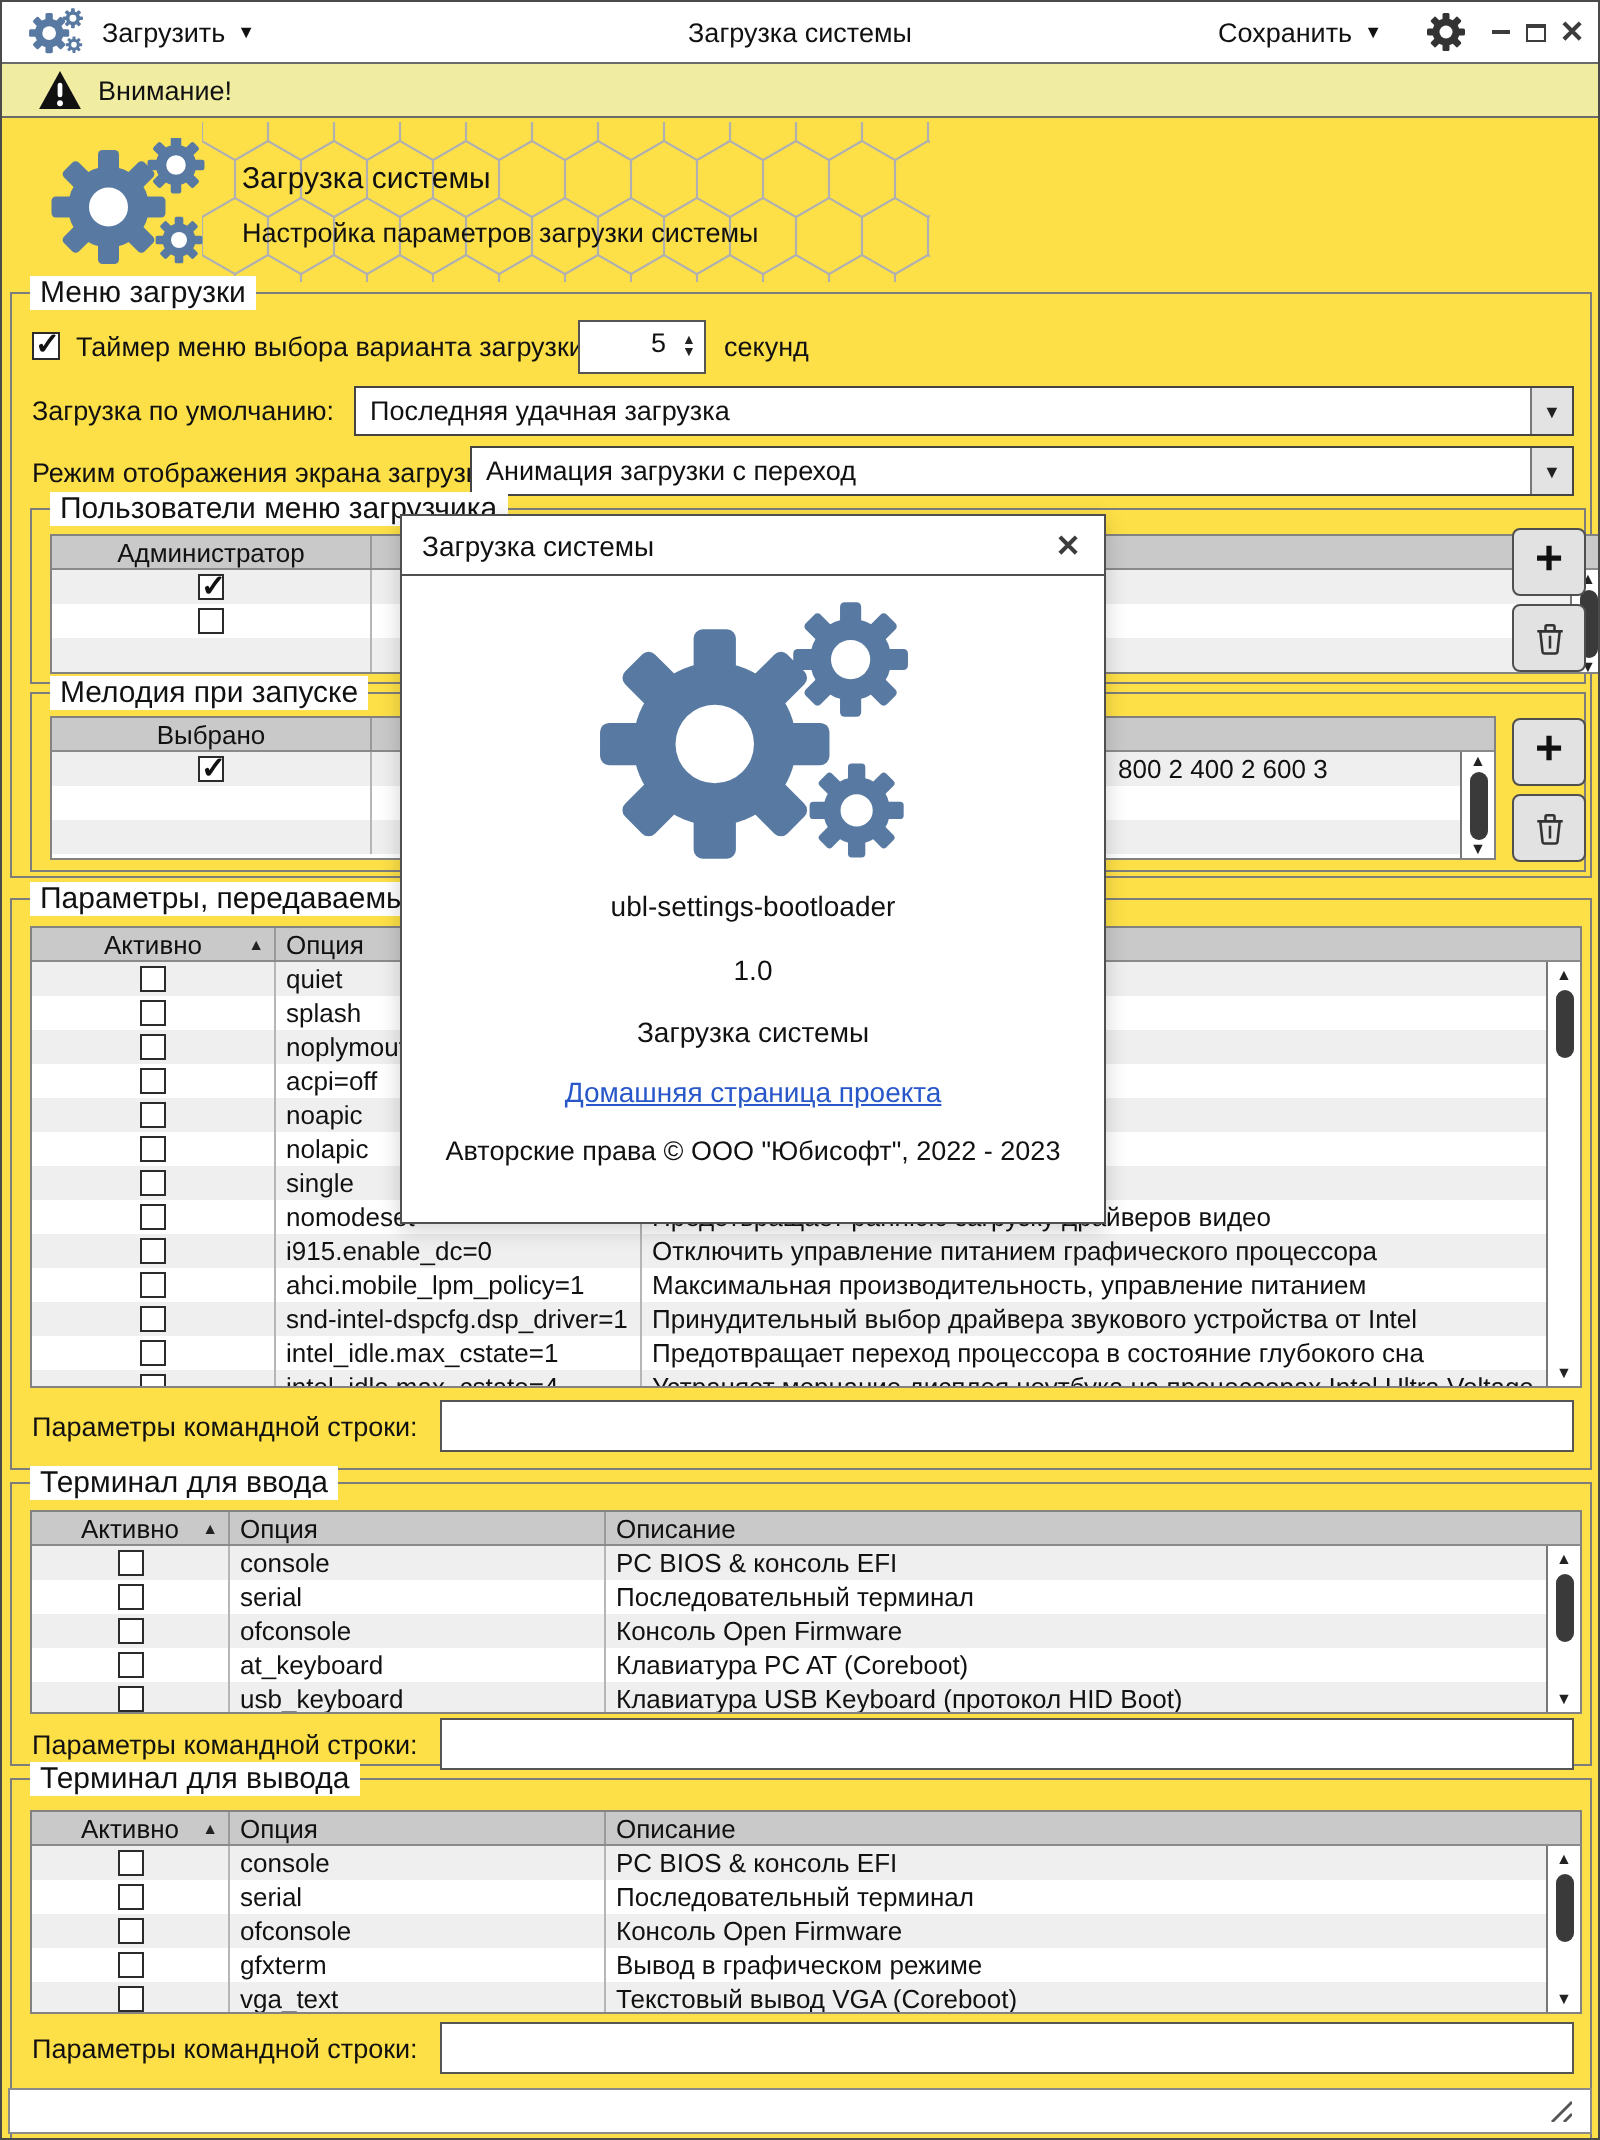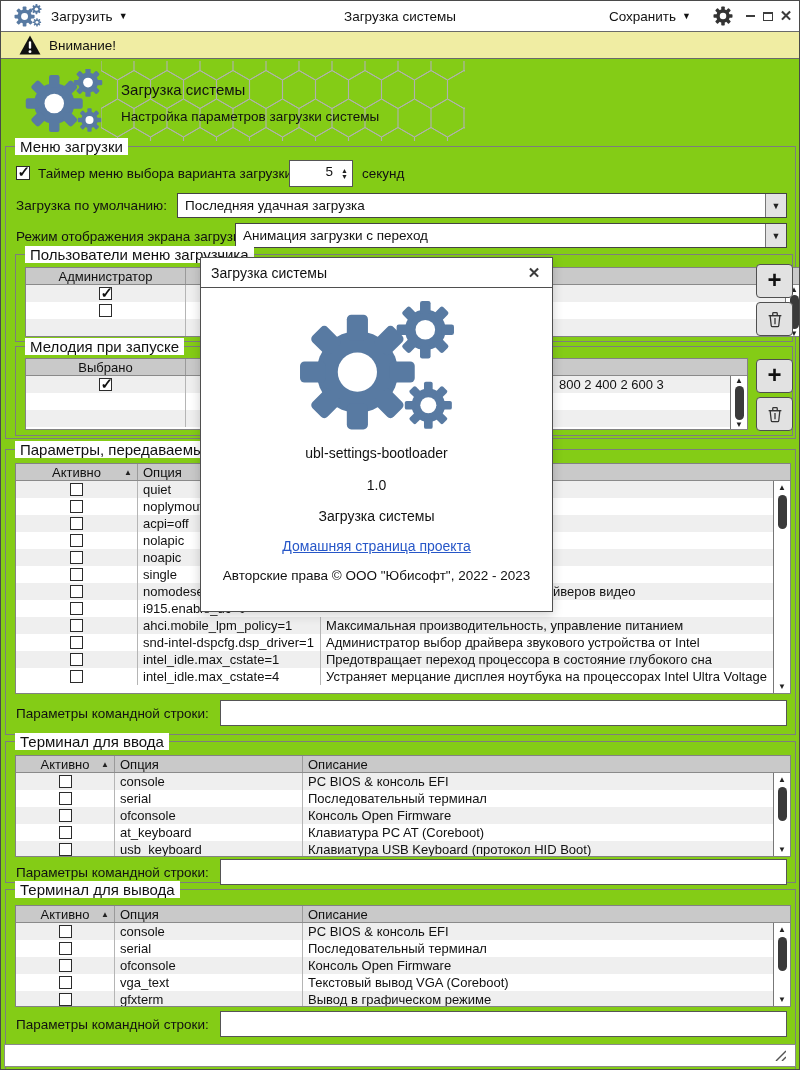--- a/index.html
+++ b/index.html
@@ -1,17 +1,17 @@
 <!DOCTYPE html>
 <html><head>
 <meta charset="utf-8">
 <style>
   html,body{margin:0;padding:0;background:#888;}
   *{box-sizing:border-box;}
-  .win{position:relative;width:800px;height:1070px;background:#84cc16;border:1px solid #4a4a4a;
+  .win{position:relative;width:800px;height:1070px;background:#fde047;border:1px solid #4a4a4a;
        font-family:"Liberation Sans",sans-serif;font-size:13.5px;color:#111;overflow:hidden;}
   
   .menubar{position:absolute;left:0;top:0;width:100%;height:30px;background:#fff;display:flex;align-items:center;}
   .app-icon{position:absolute;left:13px;top:3px;width:28px;height:24px;color:#587aa2;}
   .menu-item{position:absolute;left:50px;top:0;height:30px;display:flex;align-items:center;gap:6px;cursor:default;}
   .menu-item.save{left:auto;right:108px;}
   .win-title{position:absolute;left:0;right:0;top:0;height:30px;display:flex;align-items:center;justify-content:center;pointer-events:none;}
   .caret{font-size:9px;color:#111;}
   .gear-btn{position:absolute;right:66px;top:5px;width:20px;height:20px;color:#333;}
   .winctl{position:absolute;top:0;height:30px;display:flex;align-items:center;justify-content:center;width:18px;color:#3c3c3c;font-weight:bold;}
@@ -294,42 +294,49 @@
           <span class="cell ccb">
             <span class="cb"></span>
           </span>
           <span class="cell">quiet</span>
           <span class="cell"></span>
         </div>
       <div class="trow cols-kernel">
           <span class="cell ccb">
             <span class="cb"></span>
           </span>
+          <span class="cell">splash</span>
+          <span class="cell"></span>
+        </div>
+      <div class="trow cols-kernel">
+          <span class="cell ccb">
+            <span class="cb"></span>
+          </span>
           <span class="cell">noplymouth</span>
           <span class="cell"></span>
         </div>
       <div class="trow cols-kernel">
           <span class="cell ccb">
             <span class="cb"></span>
           </span>
           <span class="cell">acpi=off</span>
           <span class="cell"></span>
         </div>
       <div class="trow cols-kernel">
           <span class="cell ccb">
             <span class="cb"></span>
           </span>
+          <span class="cell">noapic</span>
+          <span class="cell"></span>
+        </div>
+      <div class="trow cols-kernel">
+          <span class="cell ccb">
+            <span class="cb"></span>
+          </span>
           <span class="cell">nolapic</span>
-          <span class="cell"></span>
-        </div>
-      <div class="trow cols-kernel">
-          <span class="cell ccb">
-            <span class="cb"></span>
-          </span>
-          <span class="cell">noapic</span>
           <span class="cell"></span>
         </div>
       <div class="trow cols-kernel">
           <span class="cell ccb">
             <span class="cb"></span>
           </span>
           <span class="cell">single</span>
           <span class="cell"></span>
         </div>
       <div class="trow cols-kernel">
@@ -337,34 +344,35 @@
             <span class="cb"></span>
           </span>
           <span class="cell">nomodeset</span>
           <span class="cell">Предотвращает раннюю загрузку драйверов видео</span>
         </div>
       <div class="trow cols-kernel">
           <span class="cell ccb">
             <span class="cb"></span>
           </span>
           <span class="cell">i915.enable_dc=0</span>
+          <span class="cell">Отключить управление питанием графического процессора</span>
         </div>
       <div class="trow cols-kernel">
           <span class="cell ccb">
             <span class="cb"></span>
           </span>
           <span class="cell">ahci.mobile_lpm_policy=1</span>
           <span class="cell">Максимальная производительность, управление питанием</span>
         </div>
       <div class="trow cols-kernel">
           <span class="cell ccb">
             <span class="cb"></span>
           </span>
           <span class="cell">snd-intel-dspcfg.dsp_driver=1</span>
-          <span class="cell">Администратор выбор драйвера звукового устройства от Intel</span>
+          <span class="cell">Принудительный выбор драйвера звукового устройства от Intel</span>
         </div>
       <div class="trow cols-kernel">
           <span class="cell ccb">
             <span class="cb"></span>
           </span>
           <span class="cell">intel_idle.max_cstate=1</span>
           <span class="cell">Предотвращает переход процессора в состояние глубокого сна</span>
         </div>
       <div class="trow cols-kernel">
           <span class="cell ccb">
@@ -472,29 +480,29 @@
           <span class="cell ccb">
             <span class="cb"></span>
           </span>
           <span class="cell">ofconsole</span>
           <span class="cell">Консоль Open Firmware</span>
         </div>
       <div class="trow cols-term">
           <span class="cell ccb">
             <span class="cb"></span>
           </span>
+          <span class="cell">gfxterm</span>
+          <span class="cell">Вывод в графическом режиме</span>
+        </div>
+      <div class="trow cols-term">
+          <span class="cell ccb">
+            <span class="cb"></span>
+          </span>
           <span class="cell">vga_text</span>
           <span class="cell">Текстовый вывод VGA (Coreboot)</span>
-        </div>
-      <div class="trow cols-term">
-          <span class="cell ccb">
-            <span class="cb"></span>
-          </span>
-          <span class="cell">gfxterm</span>
-          <span class="cell">Вывод в графическом режиме</span>
         </div>
       <div class="vsb">
         <span class="sarr">▲</span>
         <span class="strack">
             <span class="sthumb"></span>
           </span>
         <span class="sarr">▼</span>
       </div>
     </div>
     <span class="flabel" style="left:10px;top:127px;">Параметры командной строки:</span>

